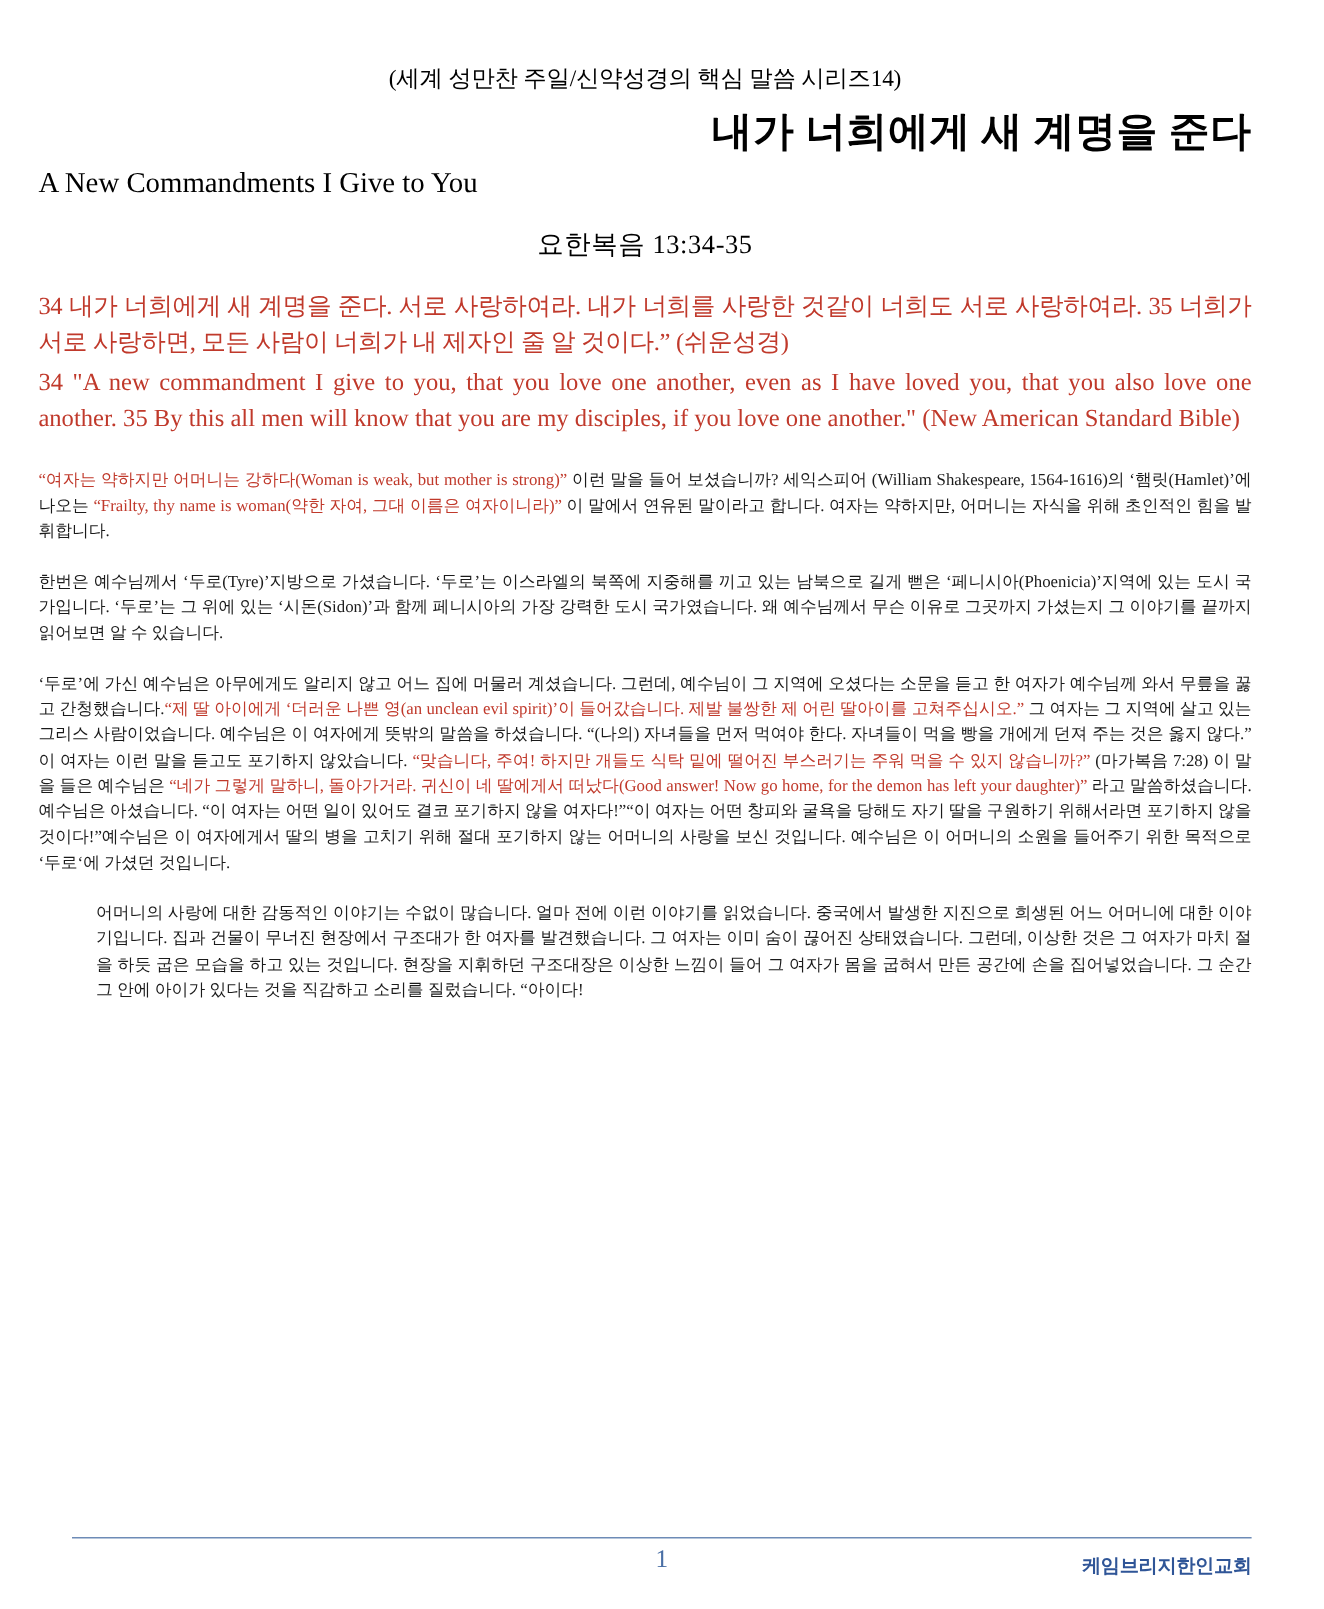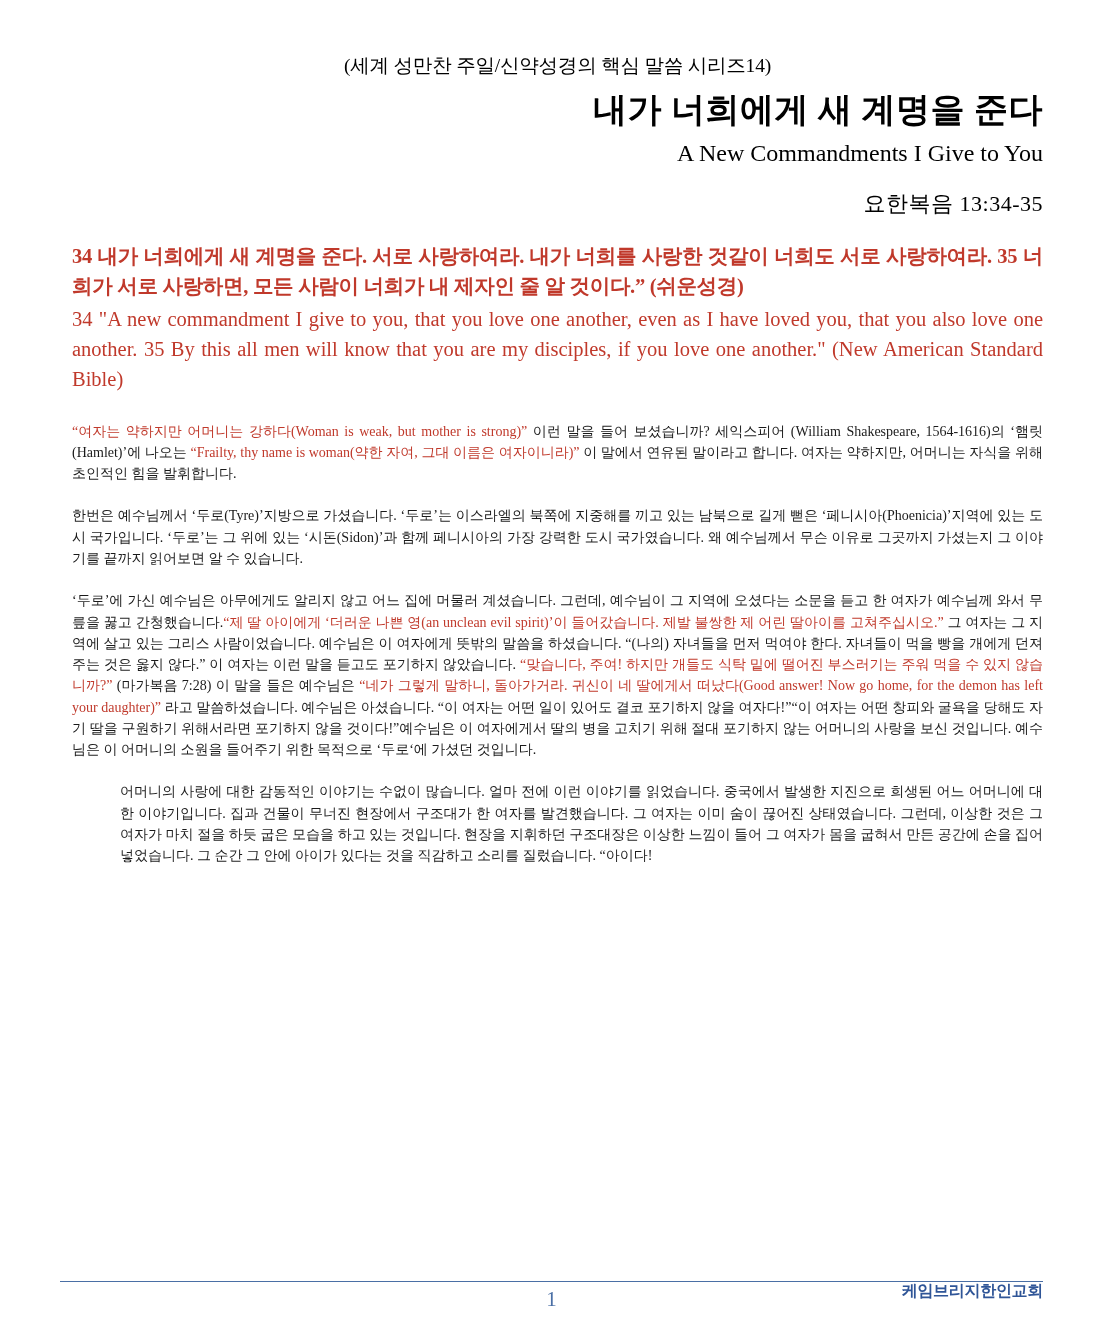--- a/index.html
+++ b/index.html
@@ -11,64 +11,63 @@
     width: 1103px;
     min-height: 1341px;
     font-family: "Liberation Serif", serif;
     color: #000000;
     position: relative;
   }
   .page {
     width: 1103px;
     min-height: 1341px;
     box-sizing: border-box;
-    padding: 52px 60px 0 72px;
+    padding: 52px 60px 0 32px;
     position: relative;
   }
 
   
   .series-line {
     text-align: center;
     font-size: 19.5px;
     letter-spacing: -0.2px;
     color: #000;
   }
   .title-ko {
     text-align: right;
     font-size: 34px;
     font-weight: bold;
     letter-spacing: 0.5px;
     margin-top: 8px;
     color: #000;
   }
   .title-en {
-    text-align: right;
+    text-align: left;
     font-size: 24px;
     margin-top: 7px;
     color: #000;
   }
   .reference {
-    text-align: right;
+    text-align: center;
     font-size: 22px;
     margin-top: 22px;
     letter-spacing: 0.5px;
     color: #000;
   }
 
   
   .scripture {
     margin-top: 22px;
     color: #c0392b;
     font-size: 20.5px;
     line-height: 1.48;
     text-align: justify;
   }
   .scripture .ko {
     letter-spacing: -0.3px;
-    font-weight: bold;
   }
   .scripture .en {
     display: block;
     margin-top: 2px;
   }
 
   
   .body-text {
     margin-top: 26px;
     font-size: 14px;
@@ -107,21 +106,21 @@
     position: absolute;
     top: 6px;
     left: 0;
     right: 0;
     text-align: center;
     font-size: 21px;
     color: #4a6fa5;
   }
   .church-name {
     position: absolute;
-    top: 0;
+    top: 14px;
     right: 0;
     font-size: 16px;
     font-weight: bold;
     color: #2f5597;
     letter-spacing: -0.3px;
   }
 </style>
 </head>
 <body>
 

